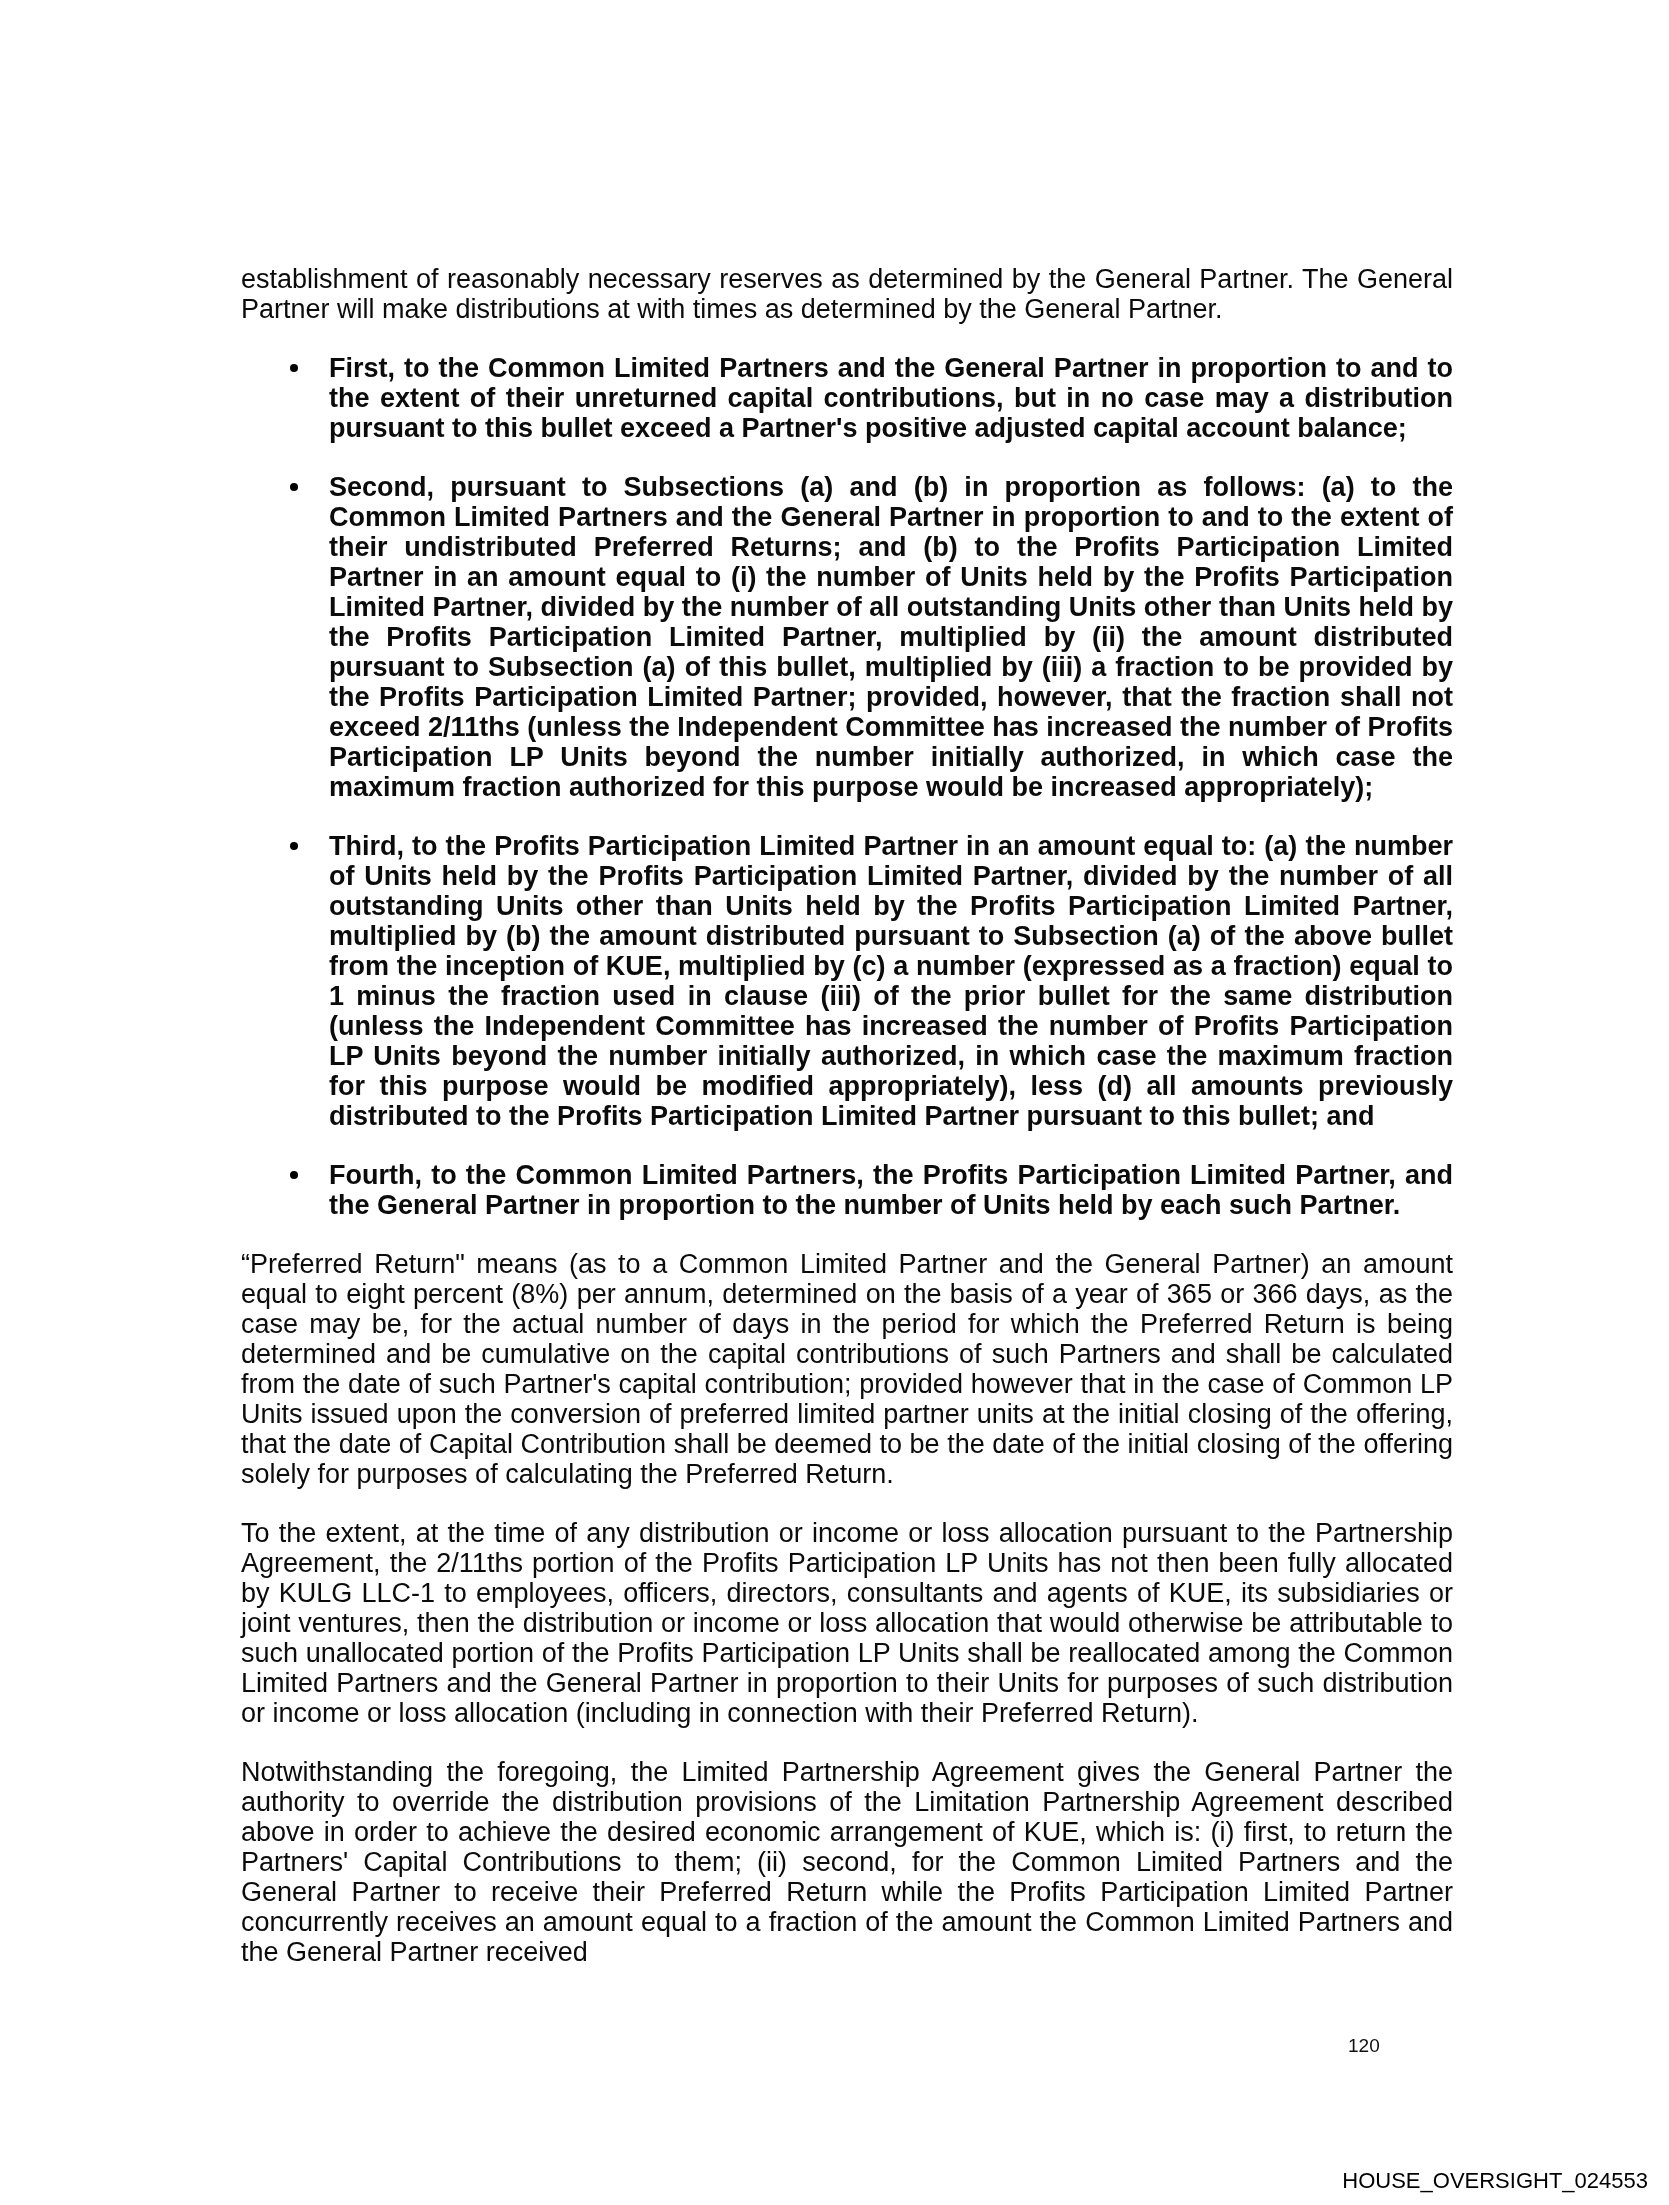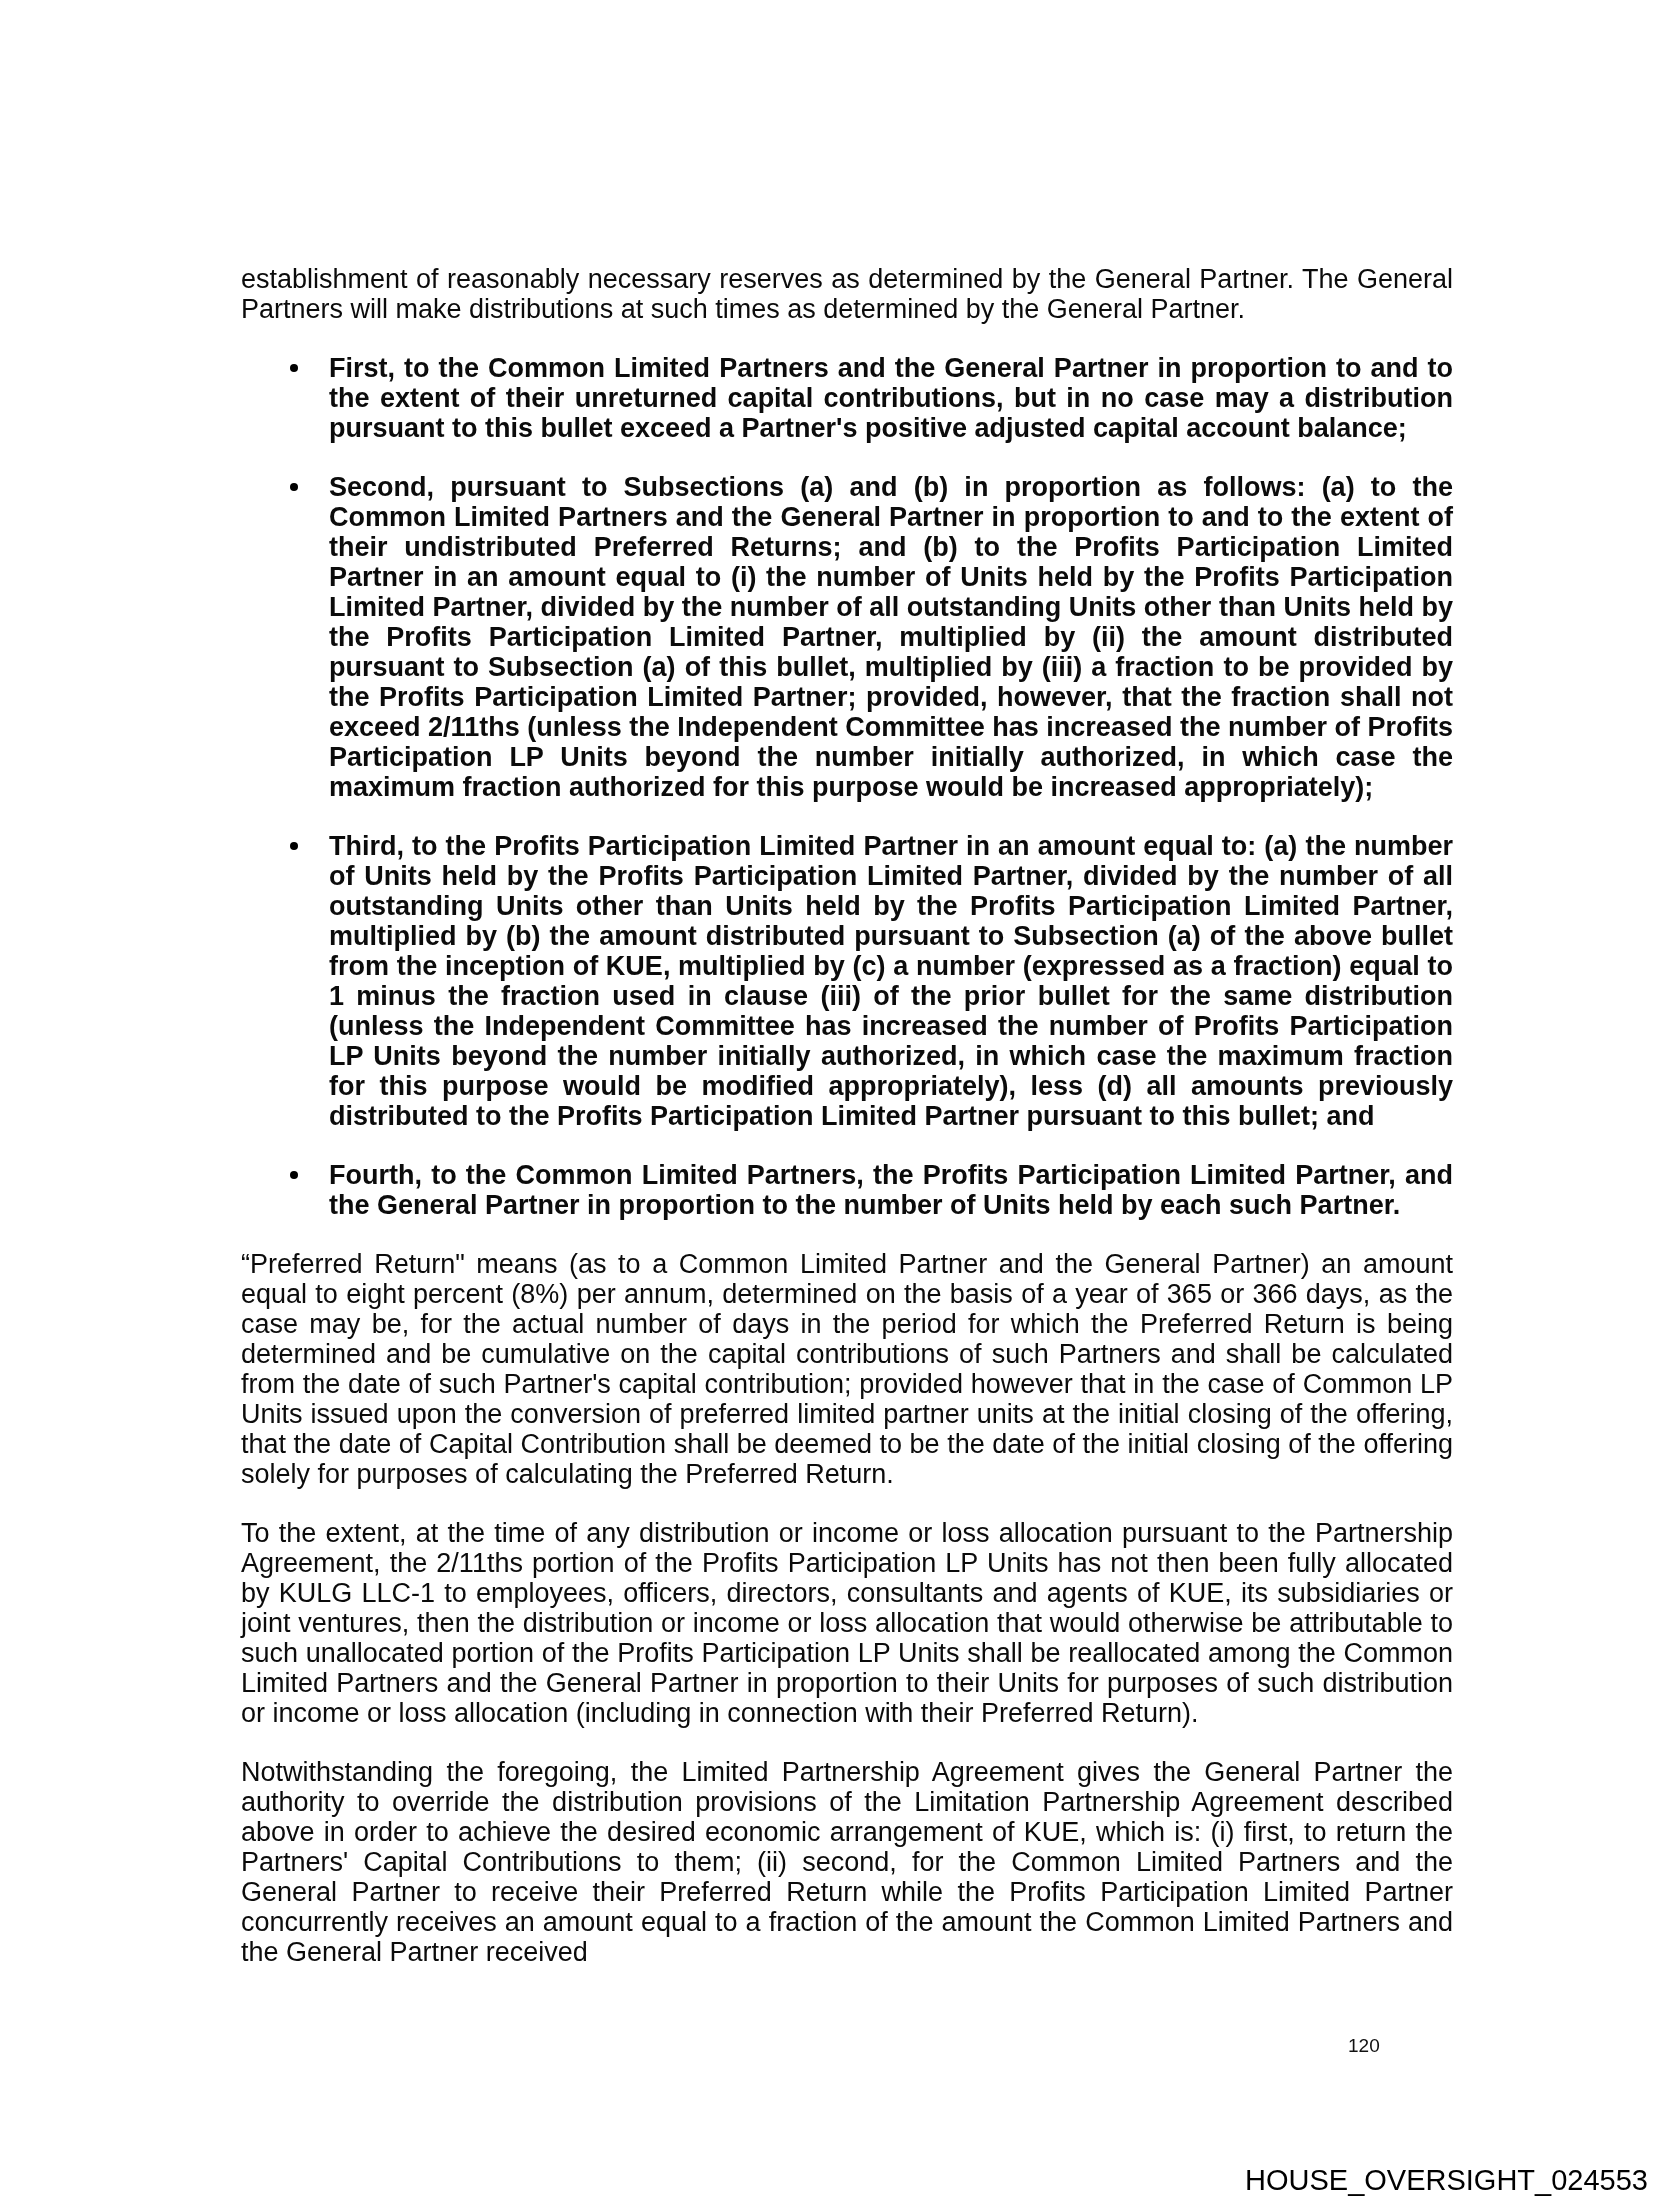--- a/index.html
+++ b/index.html
@@ -45,33 +45,33 @@
     left: 1348px;
     top: 2036px;
     font-size: 19px;
     line-height: 19.6px;
     color: #111111;
   }
   .bates-stamp {
     position: absolute;
     right: 21px;
     bottom: 6.5px;
-    font-size: 29px;
+    font-size: 22px;
     line-height: 37px;
     color: #000000;
     white-space: nowrap;
   }
 </style>
 </head>
 <body>
 
 <div class="page">
   <div class="content">
 
-    <p class="para">establishment of reasonably necessary reserves as determined by the General Partner.  The General Partners will make distributions at such times as determined by the General Partner.</p>
+    <p class="para">establishment of reasonably necessary reserves as determined by the General Partner.  The General Partner will make distributions at with times as determined by the General Partner.</p>
 
 
     <div class="bullet-list">
 
       <div class="bullet-item">
         <span class="bullet-dot"></span>
         <span>First, to the Common Limited Partners and the General Partner in proportion to and to the extent of their unreturned capital contributions, but in no case may a distribution pursuant to this bullet exceed a Partner's positive adjusted capital account balance;</span>
       </div>
 
       <div class="bullet-item">

